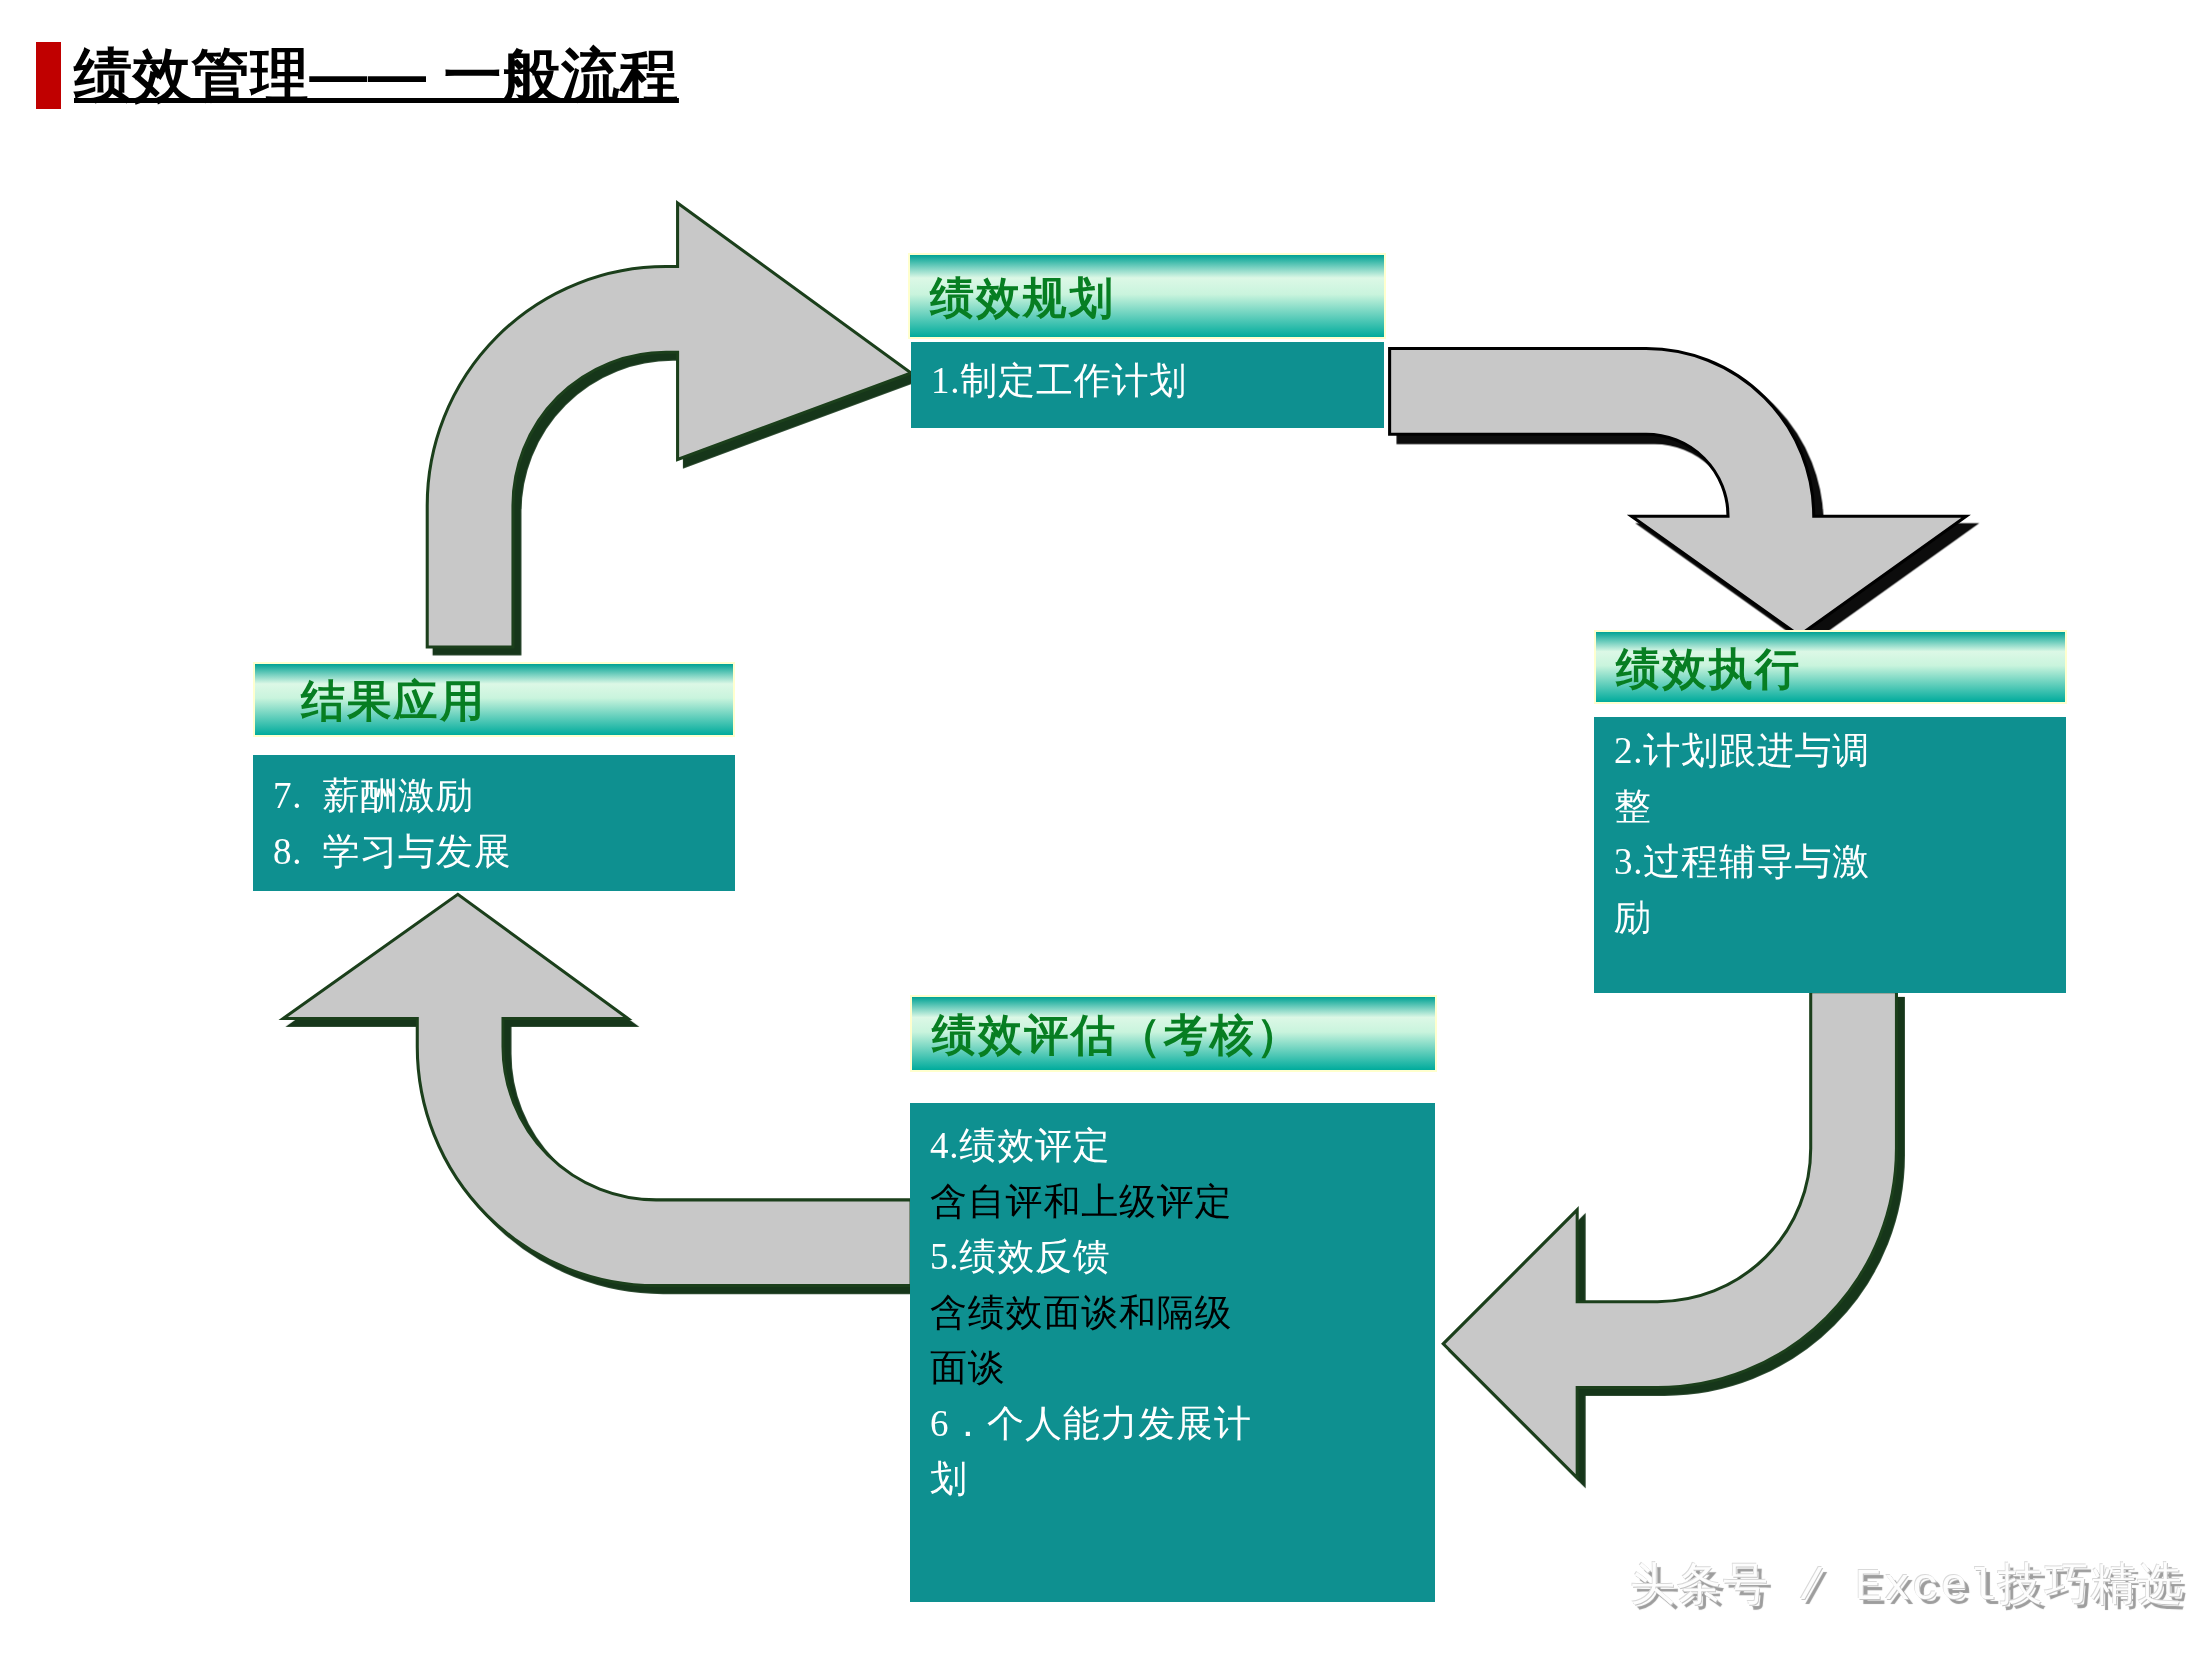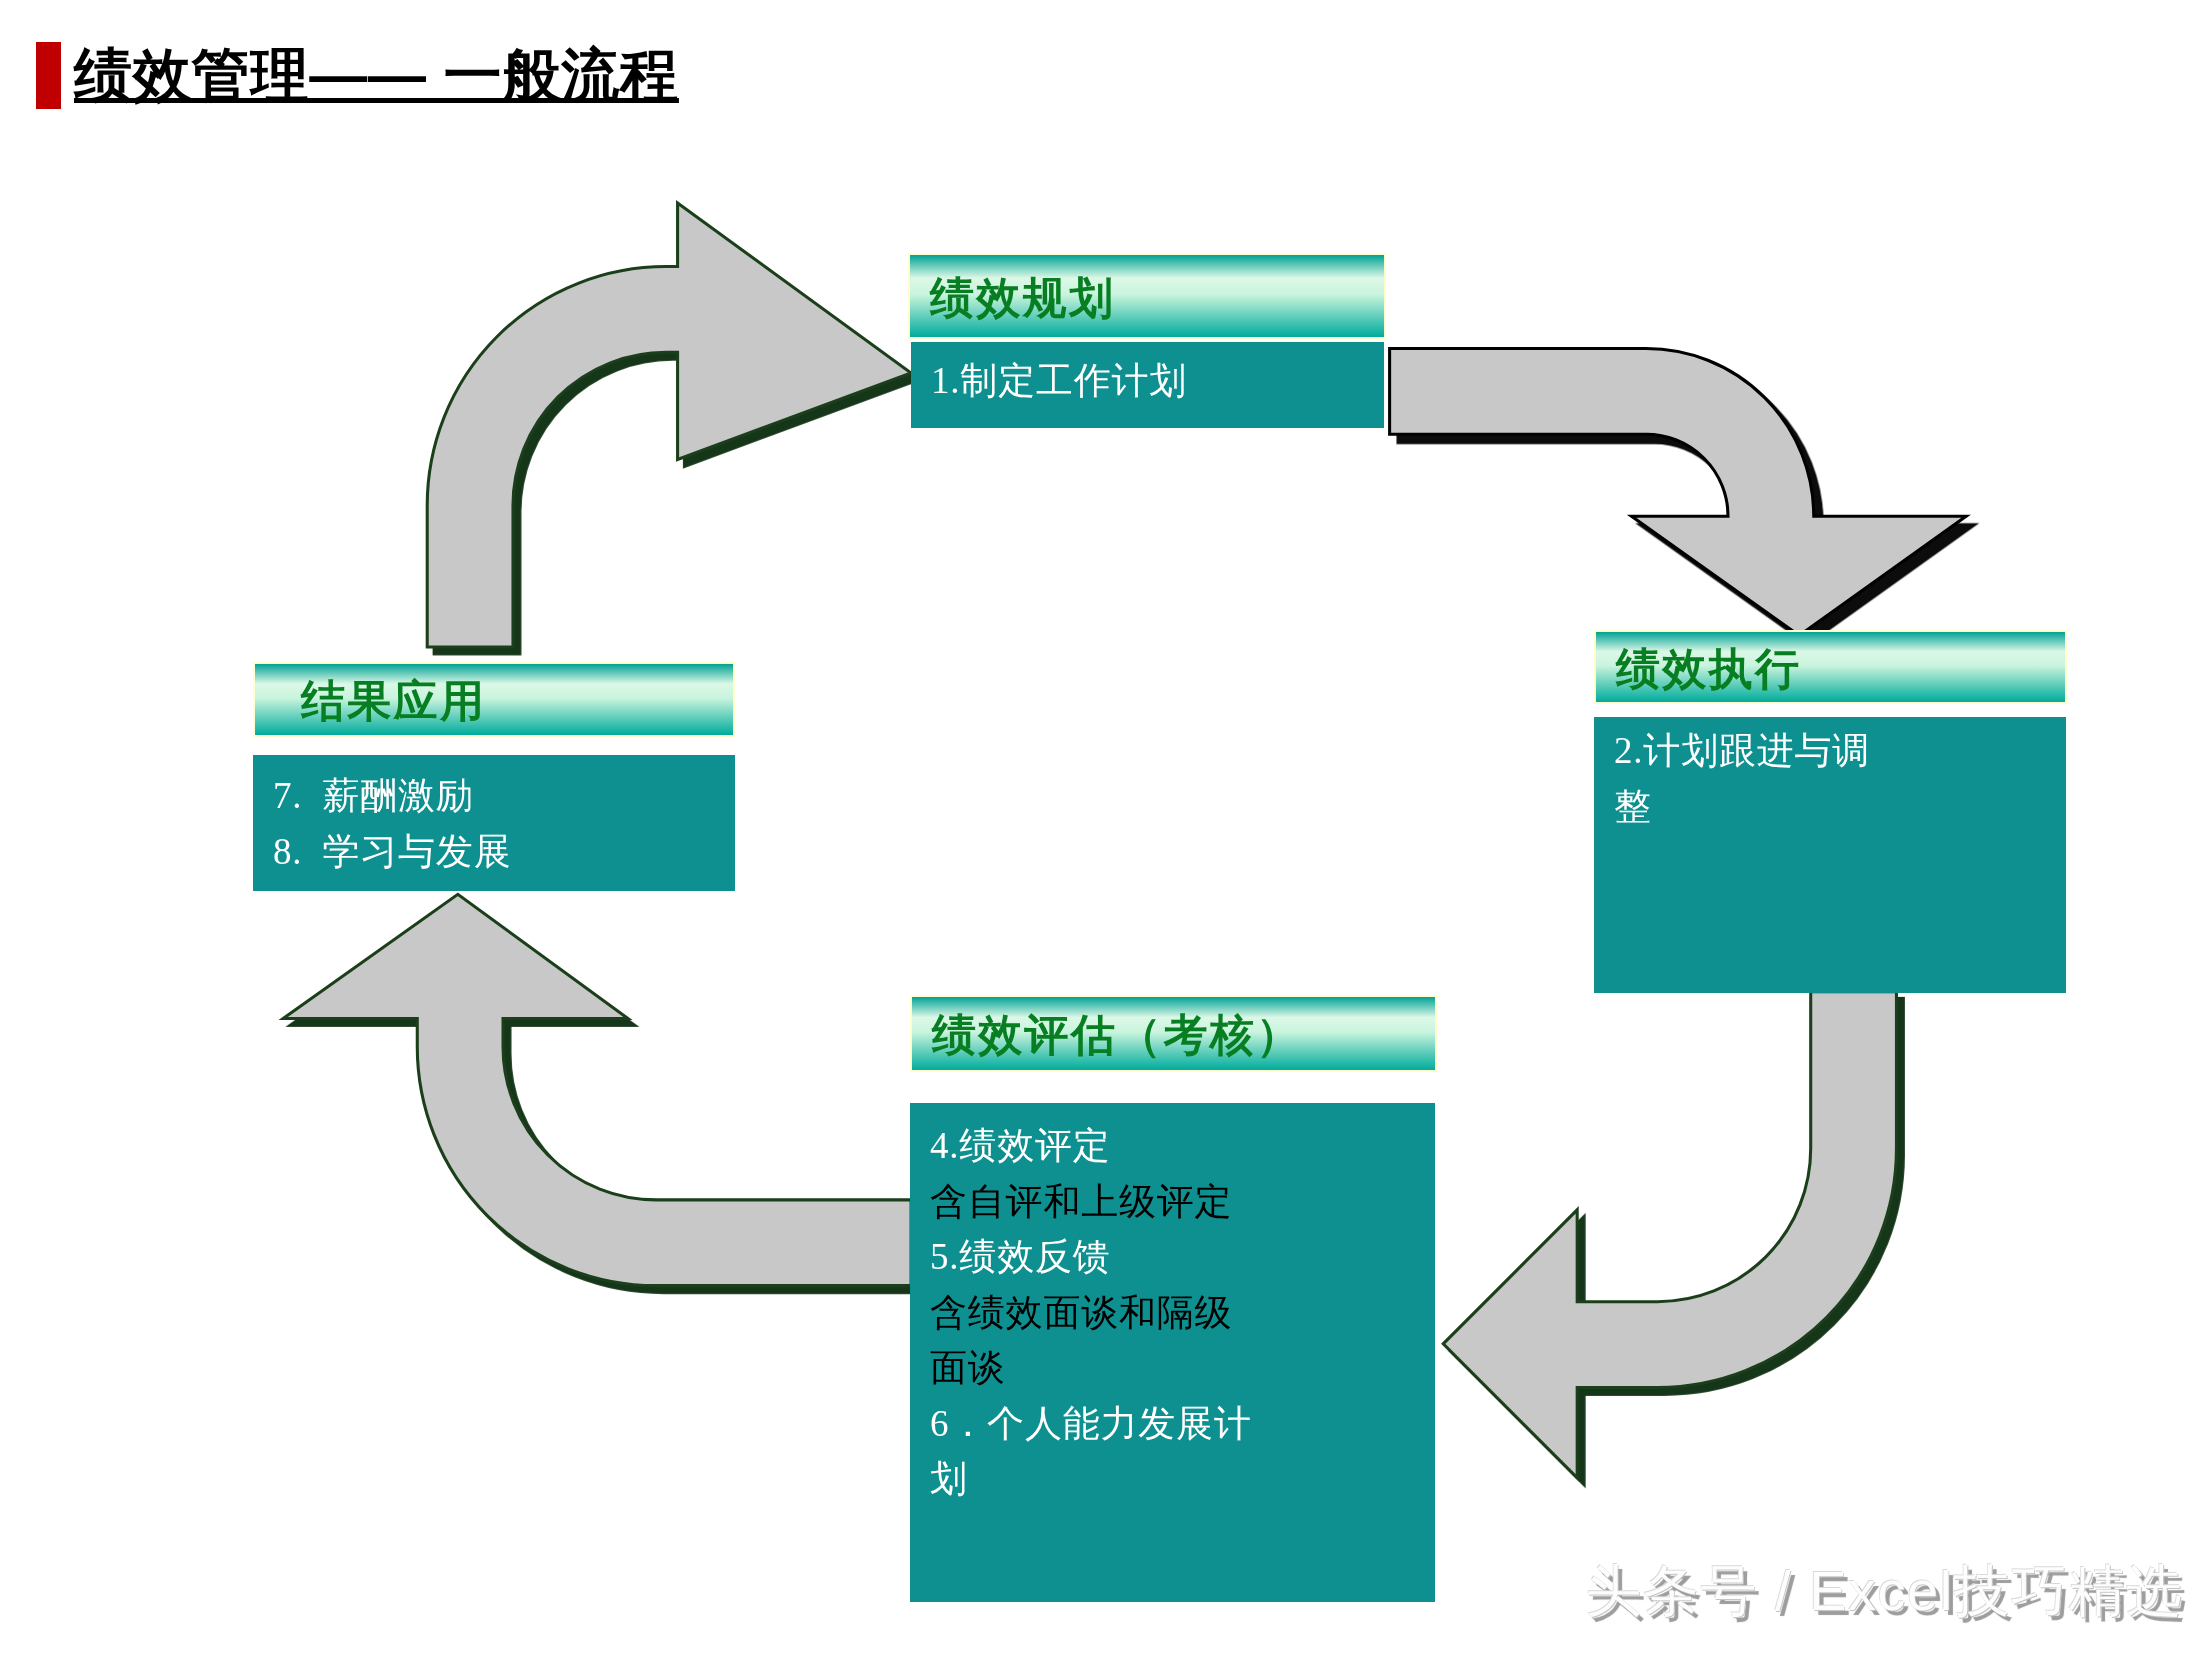--- a/index.html
+++ b/index.html
@@ -43,22 +43,22 @@
   }
   .body-line{white-space:pre-line;}
   
   #arrow-layer{position:absolute;left:0;top:0;}
   .arrow{fill:#c8c8c8;stroke:#1b3f1b;stroke-width:4;}
   .arrow.shadow-green{filter:drop-shadow(9px 9px 0 #16361a);}
   .arrow.shadow-black{stroke:#000000;filter:drop-shadow(11px 11px 0 #0c0c0c);}
   
   .watermark{
     position:absolute;right:21.4px;top:1554px;
-    font-family:Liberation Sans, sans-serif;
-    font-size:56px;letter-spacing:1.5px;color:#fdfdfd;white-space:nowrap;
+    font-family:Liberation Mono, monospace;
+    font-size:45px;letter-spacing:1.5px;color:#fdfdfd;white-space:nowrap;
     text-shadow:0.8px 0.8px 0 #c4c4c4,-0.8px -0.8px 0 #d9d9d9,4.6px 5.4px 0.8px #9d9d9d;
   }
 </style>
 </head>
 <body>
 
 <div id="slide">
 
   <svg id="arrow-layer" width="2205" height="1654" viewBox="0 0 2880 2160">
     <path class="arrow shadow-green" d="M 558,845 L 558,660 A 312 312 0 0 1 870,348 L 885,348 L 885,265 L 1190,487 L 885,600 L 885,460 L 870,460 A 200 200 0 0 0 670,660 L 670,845 Z"></path>
@@ -72,20 +72,22 @@
 
   <div class="box-header" style="left:908px;top:253px;width:478px;height:86px;">绩效规划</div>
   <div class="box-body" style="left:911px;top:342px;width:473px;height:86px;padding-top:10.7px;">
     <div class="body-line" style="color: rgb(255, 255, 255);">1.制定工作计划</div>
   </div>
 
   <div class="box-header" style="left:1594px;top:630px;width:473px;height:74px;">绩效执行</div>
   <div class="box-body" style="left:1594px;top:717px;width:472px;height:276px;">
     <div class="body-line" style="color: rgb(255, 255, 255);">2.计划跟进与调
 整</div>
+    <div class="body-line" style="color: rgb(255, 255, 255);">3.过程辅导与激
+励</div>
   </div>
 
   <div class="box-header" style="left:910px;top:995px;width:527px;height:77px;">绩效评估（考核）</div>
   <div class="box-body" style="left:910px;top:1103px;width:525px;height:499px;padding-top:15px;">
     <div class="body-line" style="color: rgb(255, 255, 255);">4.绩效评定</div>
     <div class="body-line" style="color: rgb(0, 0, 0);">含自评和上级评定</div>
     <div class="body-line" style="color: rgb(255, 255, 255);">5.绩效反馈</div>
     <div class="body-line" style="color: rgb(0, 0, 0);">含绩效面谈和隔级
 面谈</div>
     <div class="body-line" style="color: rgb(255, 255, 255);">6．个人能力发展计

